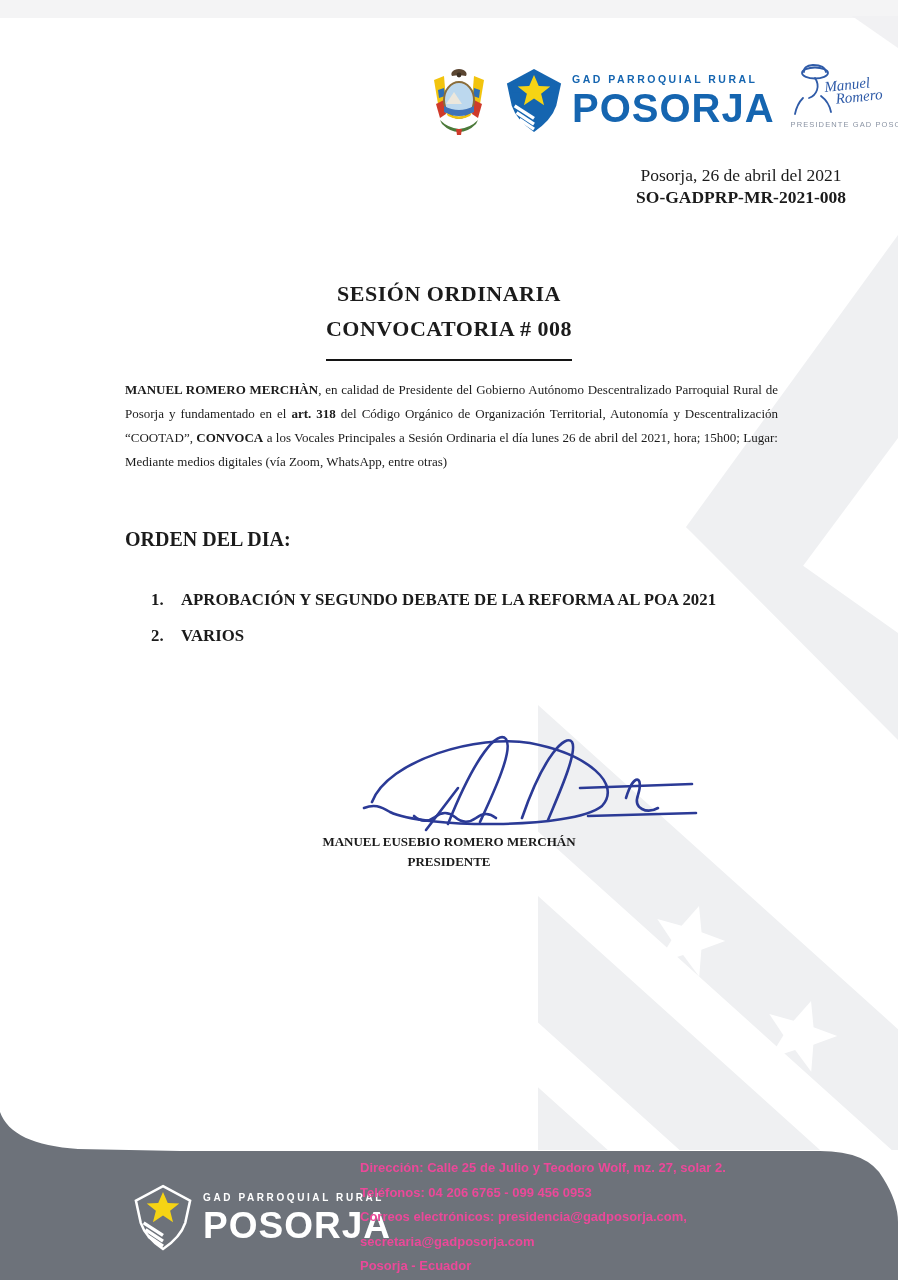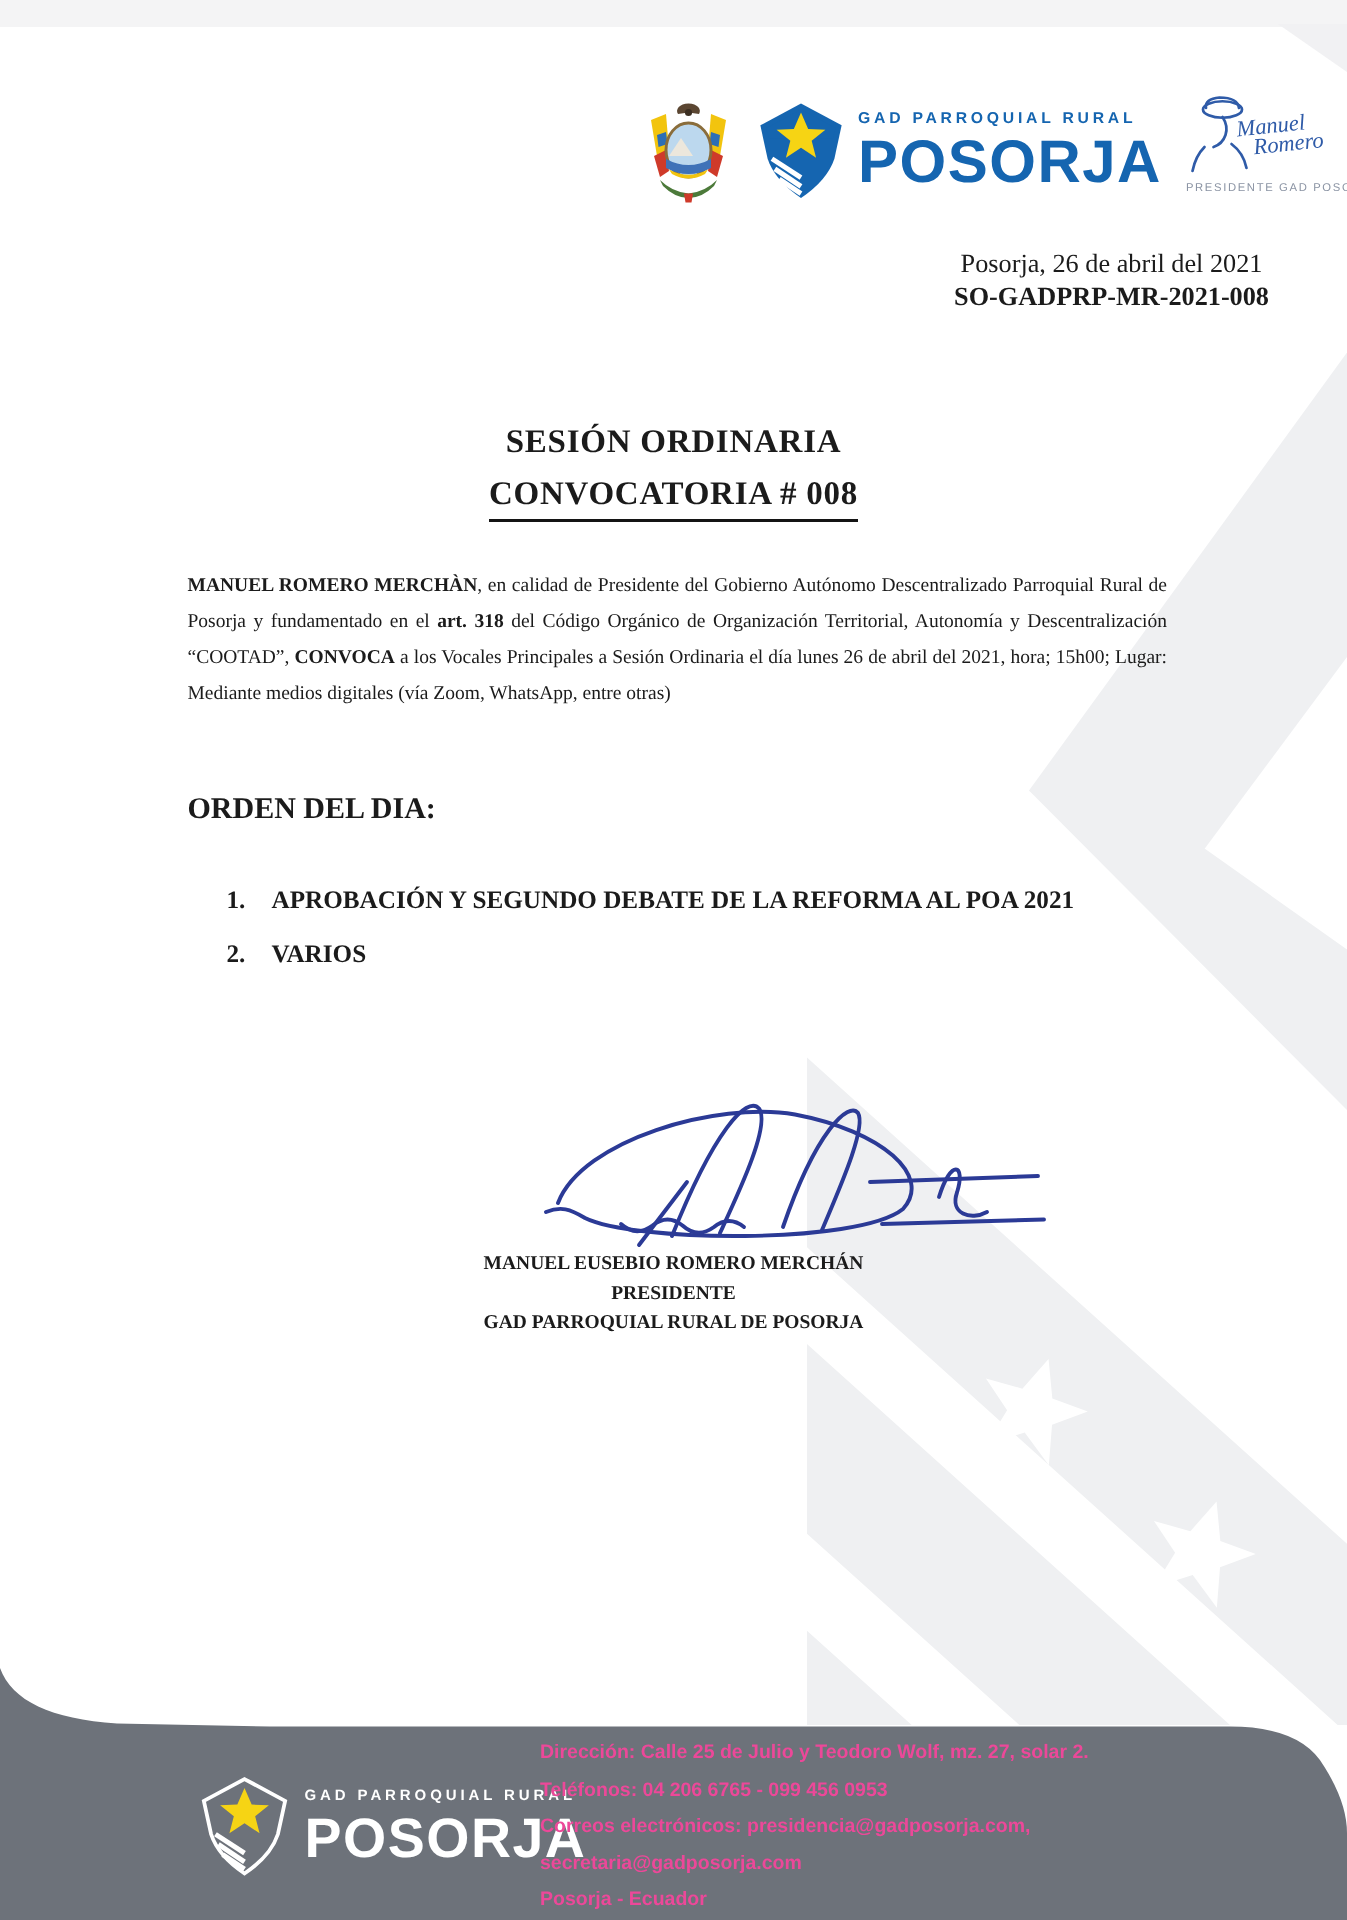--- a/index.html
+++ b/index.html
@@ -22,21 +22,21 @@
   .preslogo{position:relative;width:122px;height:74px;}
   .preslogo .script{position:absolute;left:34px;top:14px;font-style:italic;font-size:15px;color:#2f5ba8;transform:rotate(-6deg);line-height:13px;white-space:nowrap;}
   .preslogo .caption{position:absolute;left:0;top:56px;width:122px;font-family:"Liberation Sans",sans-serif;font-size:7.5px;letter-spacing:1.1px;color:#8a93a3;white-space:nowrap;}
 
   
   .meta{position:absolute;top:164px;right:52px;text-align:center;font-size:17.5px;line-height:22px;}
   .meta .ref{font-weight:bold;}
 
   
   .title{position:absolute;top:276px;left:0;width:898px;text-align:center;font-weight:bold;font-size:22px;line-height:35px;letter-spacing:.5px;}
-  .title .u{display:inline-block;border-bottom:2.5px solid #141414;padding-bottom:0;font-family:Liberation Serif, serif;}
+  .title .u{display:inline-block;border-bottom:2.5px solid #141414;padding-bottom:13px;font-family:Liberation Serif, serif;}
 
   
   .para{position:absolute;top:378px;left:125px;width:653px;font-size:13px;line-height:24px;text-align:justify;}
   .para b{font-weight:bold;}
 
   .orden-h{position:absolute;top:528px;left:125px;font-size:20px;font-weight:bold;}
   .orden-list{position:absolute;top:589px;left:151px;width:620px;font-size:16.8px;font-weight:bold;}
   .orden-item{display:flex;margin-bottom:14px;line-height:22px;}
   .orden-num{width:30px;flex:0 0 30px;}
 
@@ -165,21 +165,20 @@
       <path d="M258,90 L366,87"></path>
       <path d="M84,90 q10,9 21,1 q10,-8 20,0 q10,9 21,1 q10,-8 20,0"></path>
       <path d="M296,72 c8,-26 18,-22 12,-3 c-5,14 9,19 20,13"></path>
       <path d="M96,104 L128,62"></path>
     </g>
   </svg>
 
   <div class="sig-block">
     <div>MANUEL EUSEBIO ROMERO MERCHÁN</div>
     <div>PRESIDENTE</div>
-    <div>GAD PARROQUIAL RURAL DE POSORJA</div>
   </div>
 
   <svg class="footer-shape" width="898" height="168" viewBox="0 0 898 168">
     <path d="M0,0 C8,22 34,34 78,37 L180,39 L820,39 Q868,39 883,66 Q898,90 898,110 L898,168 L0,168 Z" fill="#6d727a"></path>
   </svg>
 
   <div class="footer-logo">
     <svg width="60" height="70" viewBox="0 0 62 70">
       <path d="M31,2 L59,17 L54,40 Q49,55 31,67 Q13,55 8,40 L3,17 Z" fill="none" stroke="#ffffff" stroke-width="2.6"></path>
       <g stroke="#ffffff" stroke-width="3.4" fill="none">

